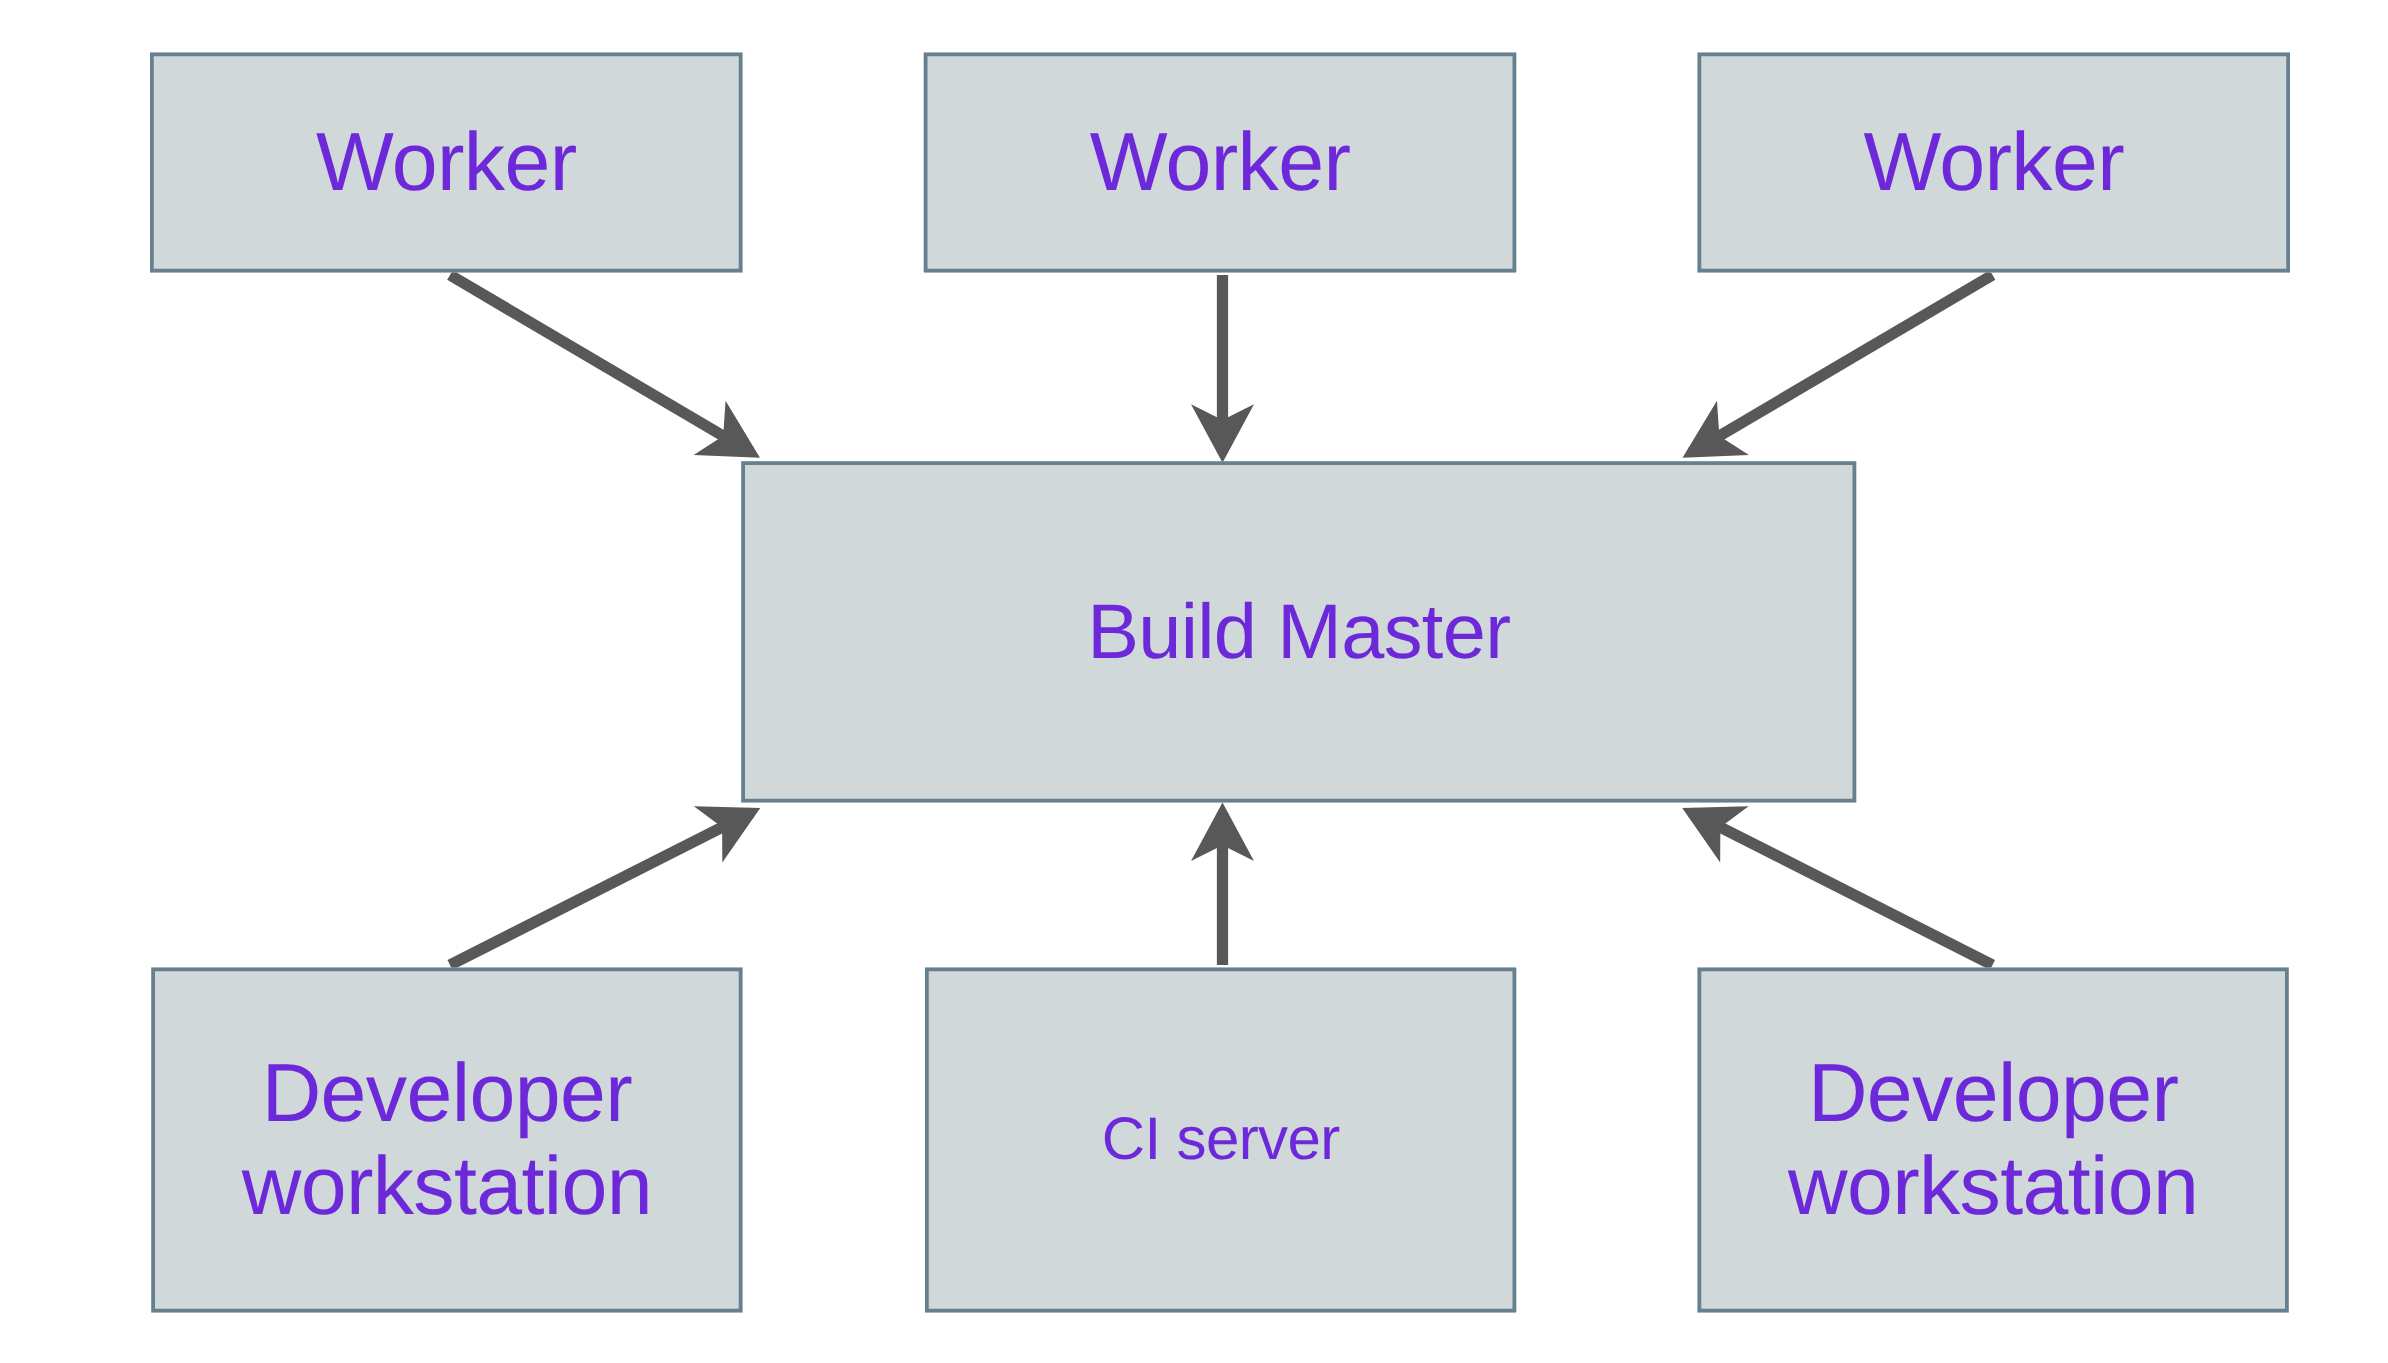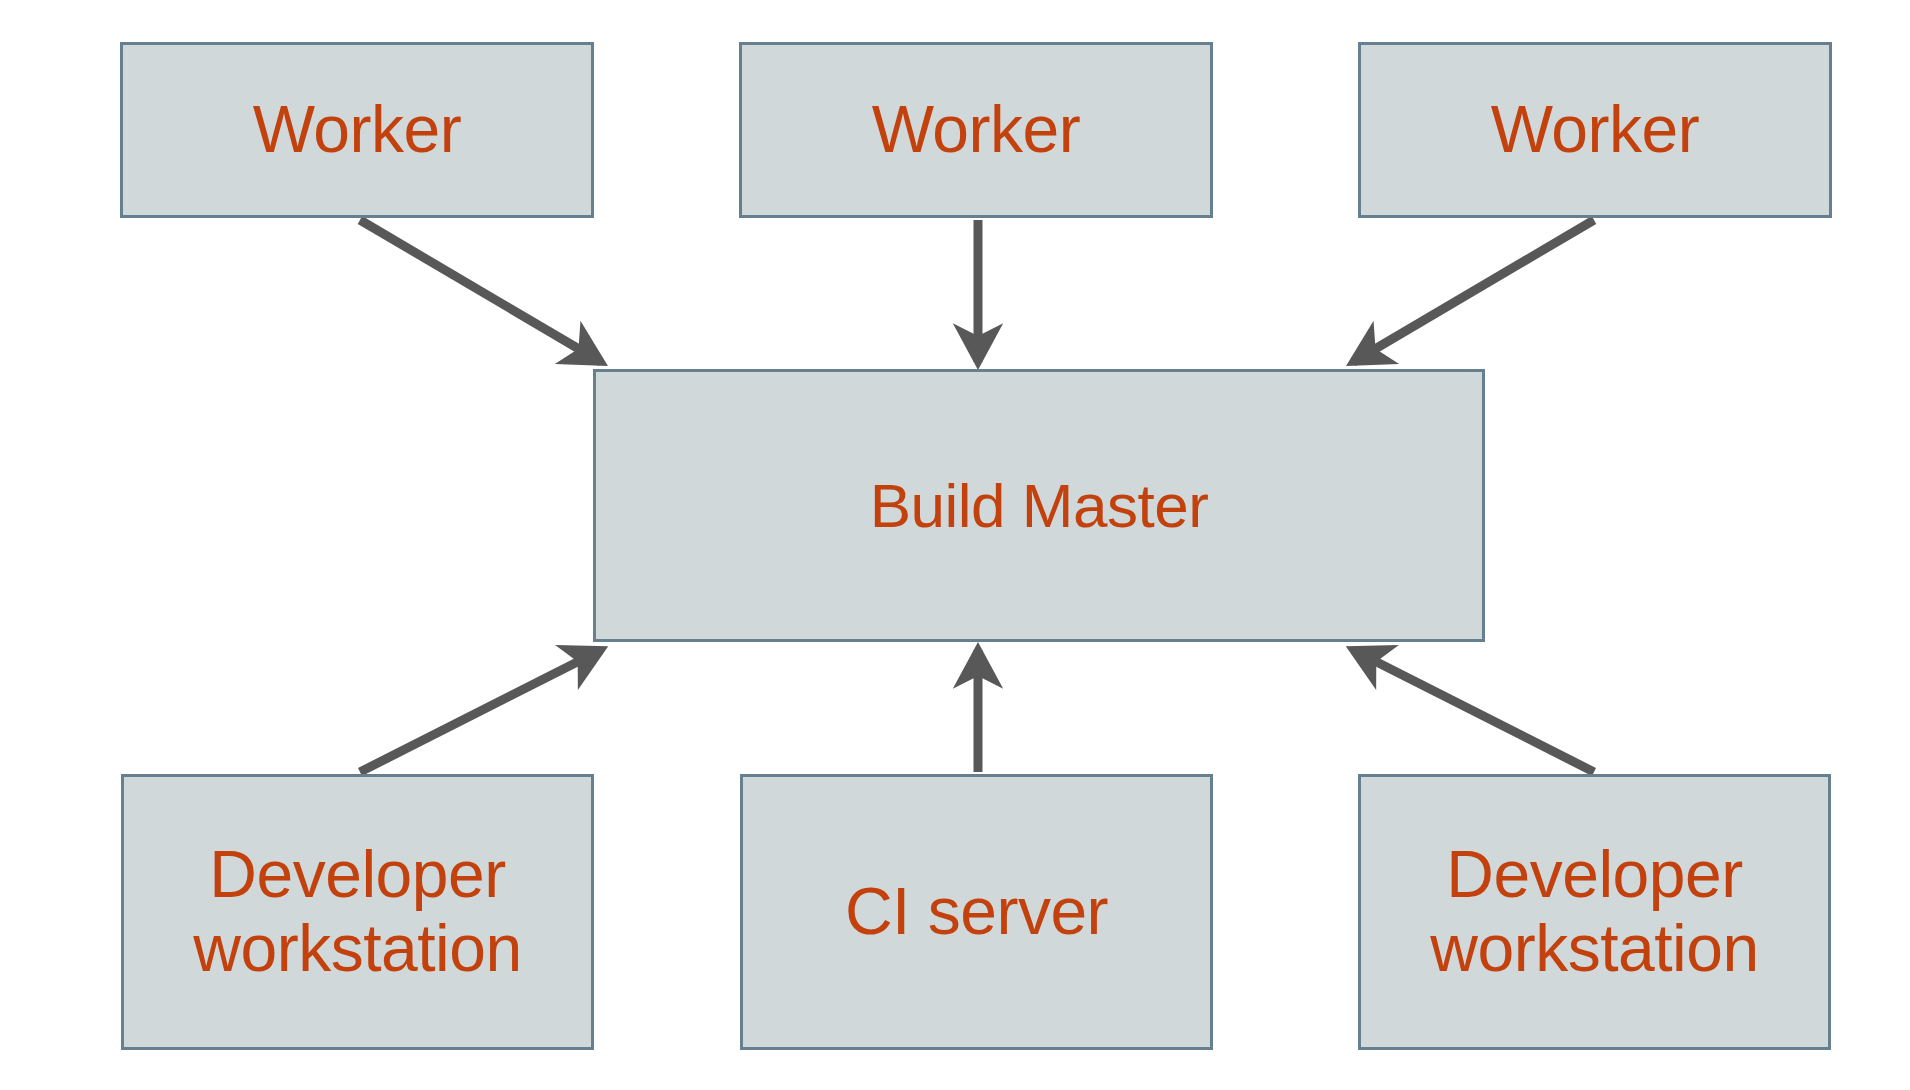--- a/index.html
+++ b/index.html
@@ -27,37 +27,37 @@
   }
   .node {
     position: absolute;
     box-sizing: border-box;
     background: #d0d8da;
     border: 3px solid #67808f;
     display: flex;
     align-items: center;
     justify-content: flex-start;
     text-align: center;
-    color: #c2410c;
+    color: #6d28d9;
     line-height: 1.12;
     letter-spacing: -0.5px;
     white-space: pre-line;
   }
   .node-label {
     display: block;
     width: 100%;
     padding: 0 6px;
     box-sizing: border-box;
   }
   .n-worker1 { left: 120px;  top: 42px;  width: 474px; height: 176px; font-size: 66px; }
   .n-worker2 { left: 739px;  top: 42px;  width: 474px; height: 176px; font-size: 66px; }
   .n-worker3 { left: 1358px; top: 42px;  width: 474px; height: 176px; font-size: 66px; }
   .n-master  { left: 593px;  top: 369px; width: 892px; height: 273px; font-size: 62px; }
   .n-devl    { left: 121px;  top: 774px; width: 473px; height: 276px; font-size: 66px; }
-  .n-ci      { left: 740px;  top: 774px; width: 473px; height: 276px; font-size: 66px; }
+  .n-ci      { left: 740px;  top: 774px; width: 473px; height: 276px; font-size: 48px; }
   .n-devr    { left: 1358px; top: 774px; width: 473px; height: 276px; font-size: 66px; }
 </style>
 </head>
 <body>
 
 <div id="canvas">
 
   <svg id="arrow-layer" viewBox="0 0 1910 1090" width="1910" height="1090" xmlns="http://www.w3.org/2000/svg">
     <defs>
       <marker id="ah" viewBox="0 0 12 12" refX="9.2" refY="6" markerWidth="6.0" markerHeight="6.0" orient="auto-start-reverse" markerUnits="strokeWidth">

